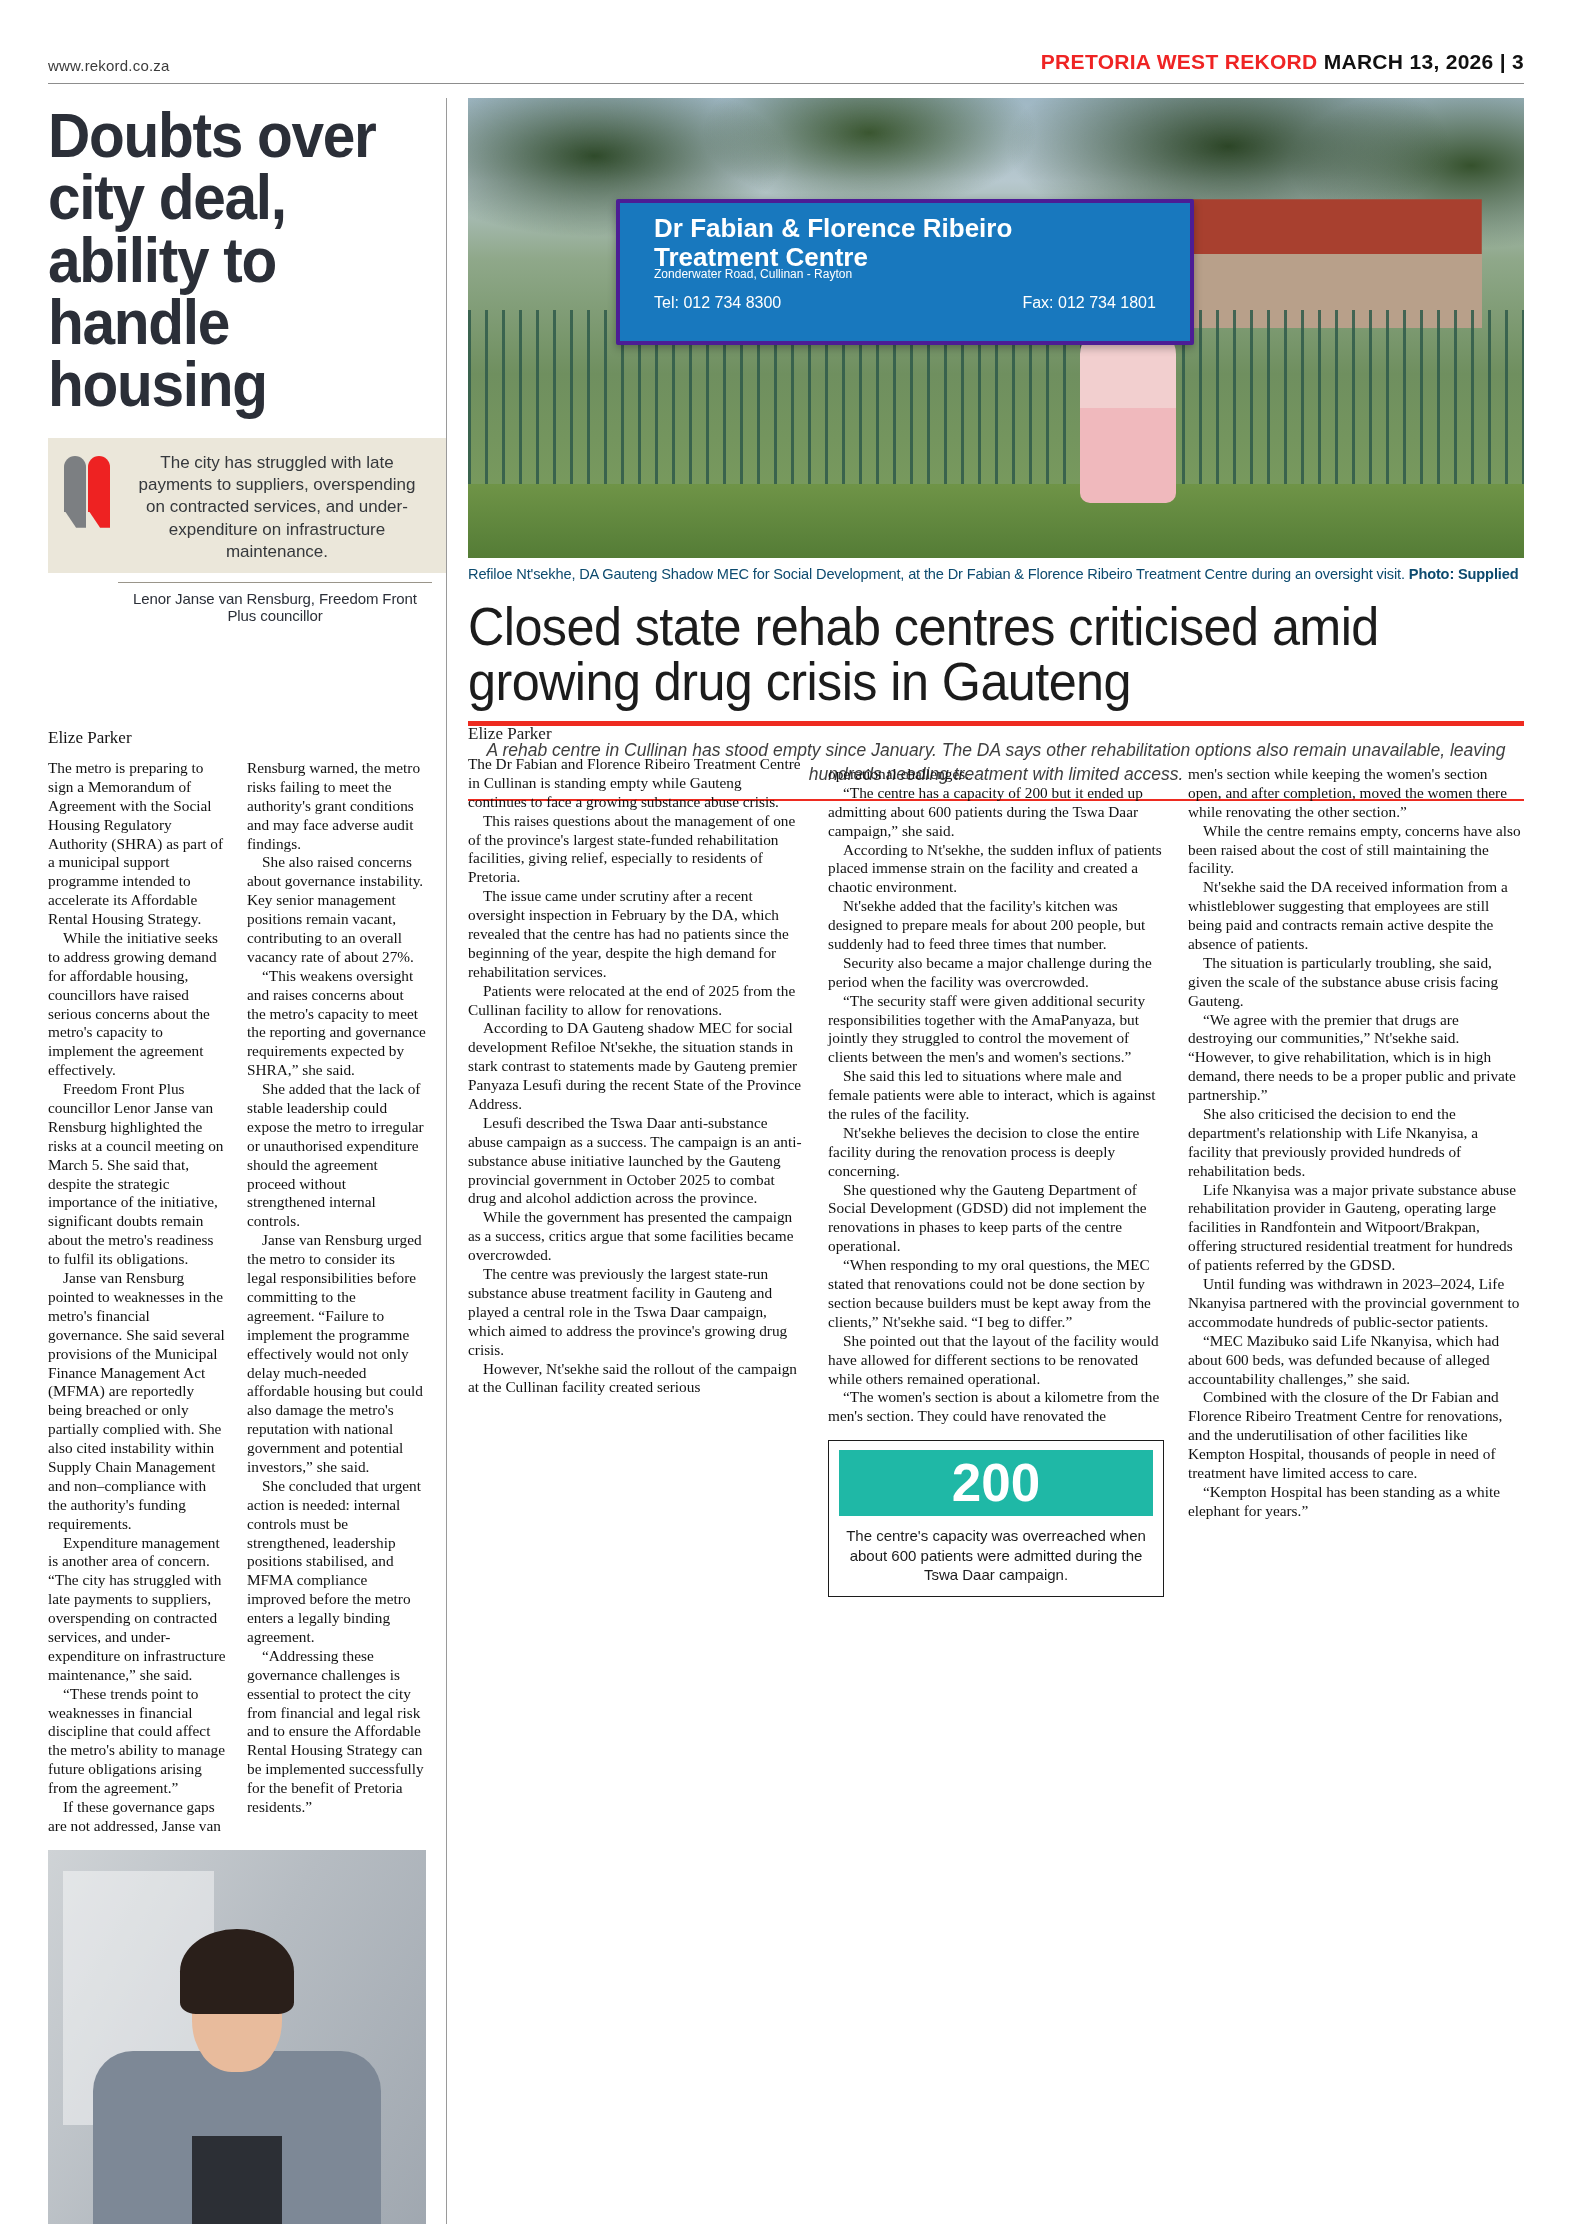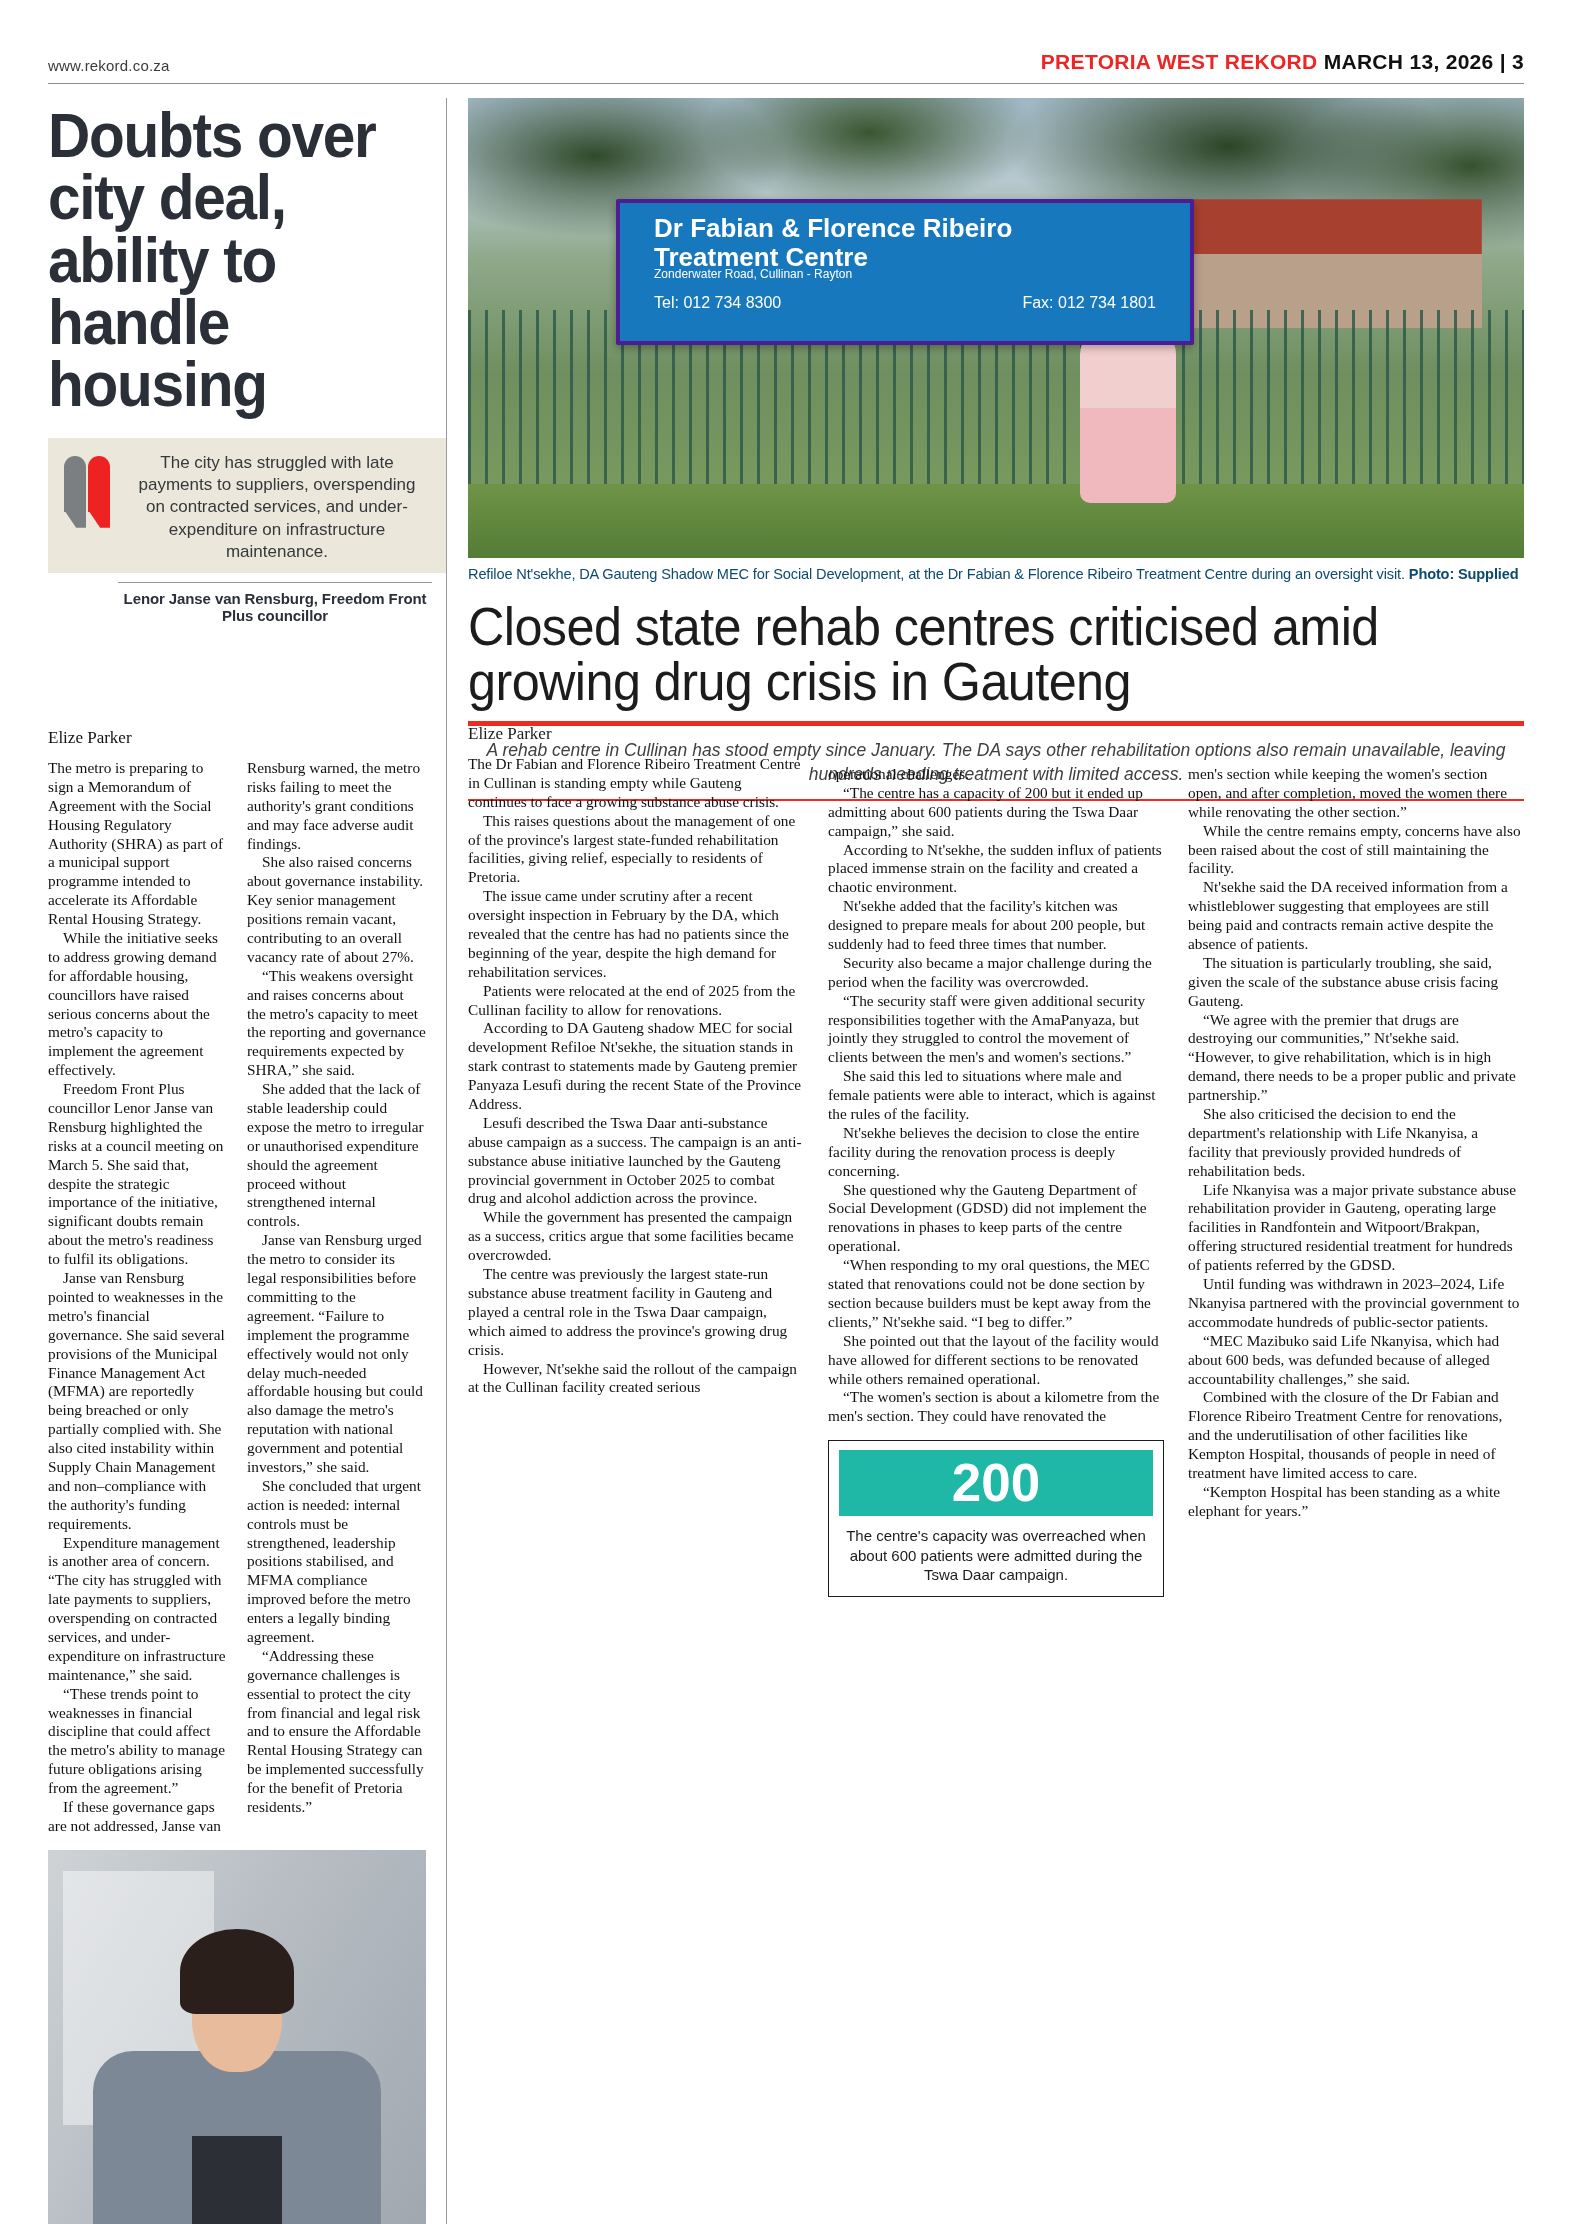--- a/index.html
+++ b/index.html
@@ -55,21 +55,21 @@
   .qmark .r:after{content:"";position:absolute;left:0;bottom:-16px;width:22px;height:18px;background:#ee2222;
      clip-path:polygon(0 0,100% 0,100% 100%,55% 100%);}
   .qtext{
     font-family:"Liberation Sans",sans-serif;
     font-size:17px;line-height:1.31;text-align:center;color:#35383c;
     flex:1;padding-right:4px;
   }
   .qattr-wrap{border-top:1.1px solid #9a958a;margin:9px 14px 0 70px;padding-top:7px;}
   .qattr{
     font-family:"Liberation Sans Narrow","Liberation Sans",sans-serif;
-    font-weight:bold;font-size:15px;color:#2b2f38;text-align:center;letter-spacing:-.1px;
+    font-weight:normal;font-size:15px;color:#2b2f38;text-align:center;letter-spacing:-.1px;
   }
 
   
   .byline{
     font-family:"Liberation Serif",serif;
     font-size:17px;margin-top:20px;margin-bottom:11px;color:#111;
   }
   .twocol{column-count:2;column-gap:20px;column-rule:none;}
   .body-p{
     font-family:"Liberation Serif",serif;

